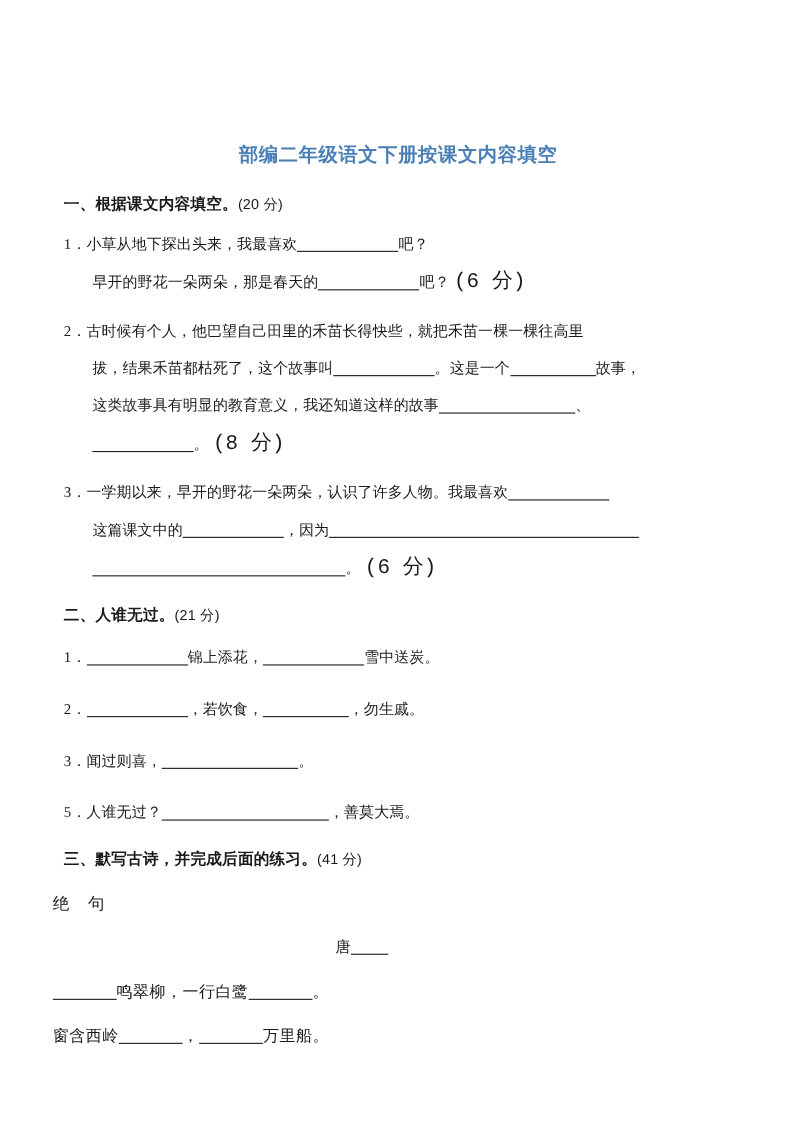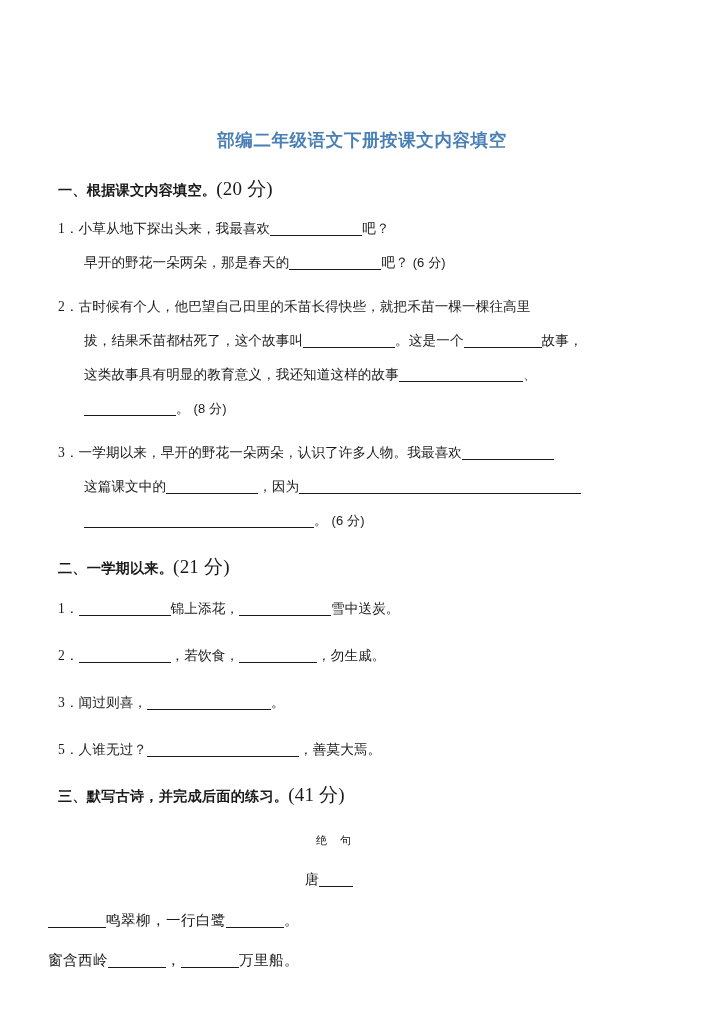--- a/index.html
+++ b/index.html
@@ -39,43 +39,43 @@
   
   .sec-head {
     font-size: 14.2px;
     font-weight: 700;
     margin: 0 0 10px 0;
     padding-left: 10px;
     letter-spacing: 0.2px;
   }
   .sec-head .pts {
     font-weight: 400;
-    font-size: 19px;
-    font-family: Liberation Serif, serif;
+    font-size: 13px;
+    font-family: Liberation Sans, sans-serif;
   }
 
   
   .qblock {
     margin: 0 0 10px 0;
     padding-left: 10px;
   }
   .qline {
     font-size: 13.6px;
     line-height: 34px;
     white-space: nowrap;
     letter-spacing: 0.1px;
   }
   .qline.indent { padding-left: 26px; }
   .qnum {
     font-family: "Liberation Serif", "DejaVu Serif", serif;
     font-size: 13.6px;
   }
   .pts {
-    font-family: Liberation Sans, sans-serif;
-    font-size: 13px;
+    font-family: Liberation Mono, monospace;
+    font-size: 19px;
   }
 
   
   .blank {
     display: inline-block;
     border-bottom: 1.1px solid #1a1a1a;
     vertical-align: -3px;
     height: 15px;
   }
   .b-xs  { width: 34px; }
@@ -89,22 +89,21 @@
 
   
   .sec2 .qline { line-height: 37px; }
 
   
   .poem {
     margin-top: 12px;
     font-family: "Liberation Serif", "DejaVu Serif", serif;
   }
   .poem-title {
-    text-align: center;
-    font-size: 11px;
+    font-size: 15px;
     line-height: 40px;
     padding-right: 56px;
     letter-spacing: 1px;
   }
   .poem-author {
     text-align: center;
     font-size: 14px;
     line-height: 40px;
     padding-right: 66px;
   }
@@ -163,21 +162,21 @@
         <span>这篇课文中的</span><span class="blank b-lg"></span><span>，因为</span><span class="blank b-4xl"></span>
       </div>
       <div class="qline indent">
         <span class="blank b-3xl"></span><span>。</span> <span class="pts">(6 分)</span>
       </div>
     </div>
   </div>
 
   <div class="sec2" style="margin-top:16px;">
     <div class="sec-head">
-      <span>二、一学期以来。</span><span class="pts">(21 分)</span>
+      <span>二、人谁无过。</span><span class="pts">(21 分)</span>
     </div>
 
     <div class="qblock">
       <div class="qline">
         <span class="qnum">1．</span><span class="blank b-lg"></span><span>锦上添花，</span><span class="blank b-lg"></span><span>雪中送炭。</span>
       </div>
     </div>
 
     <div class="qblock">
       <div class="qline">

